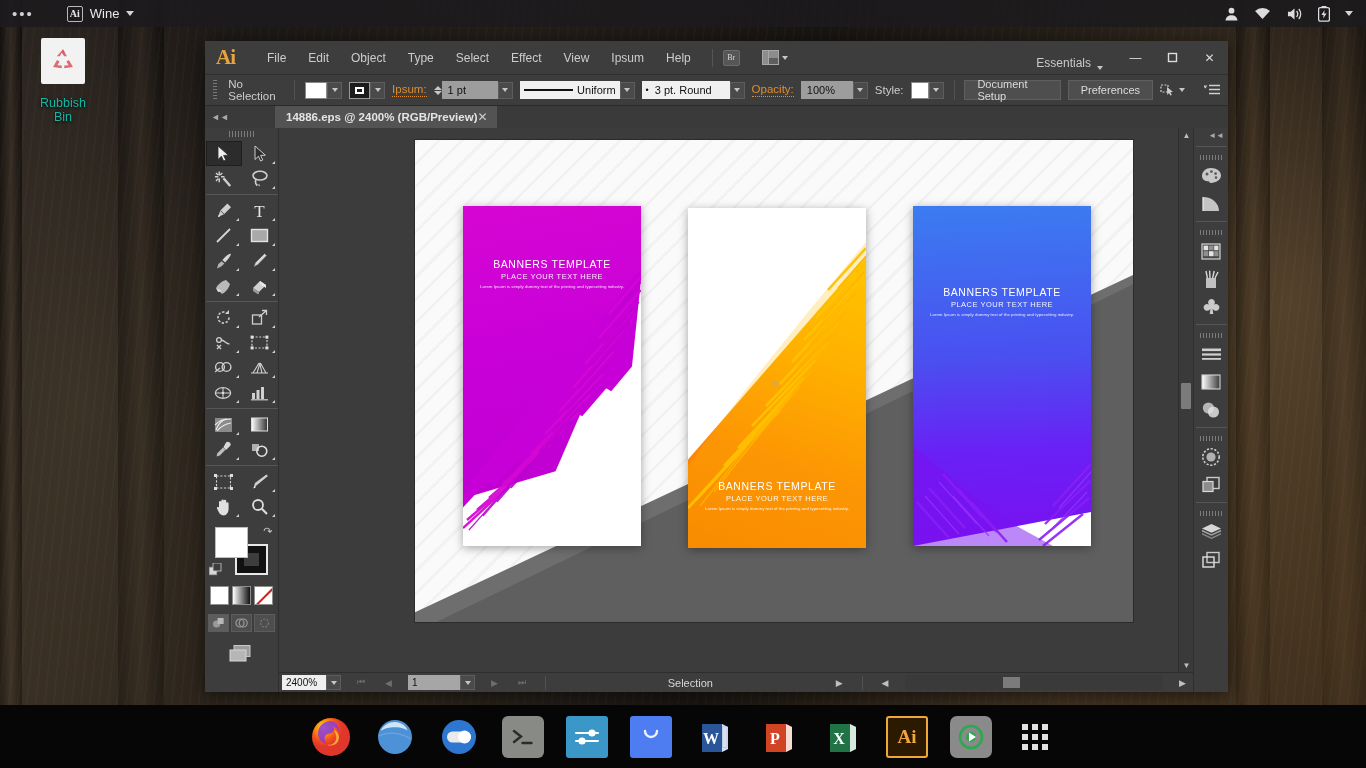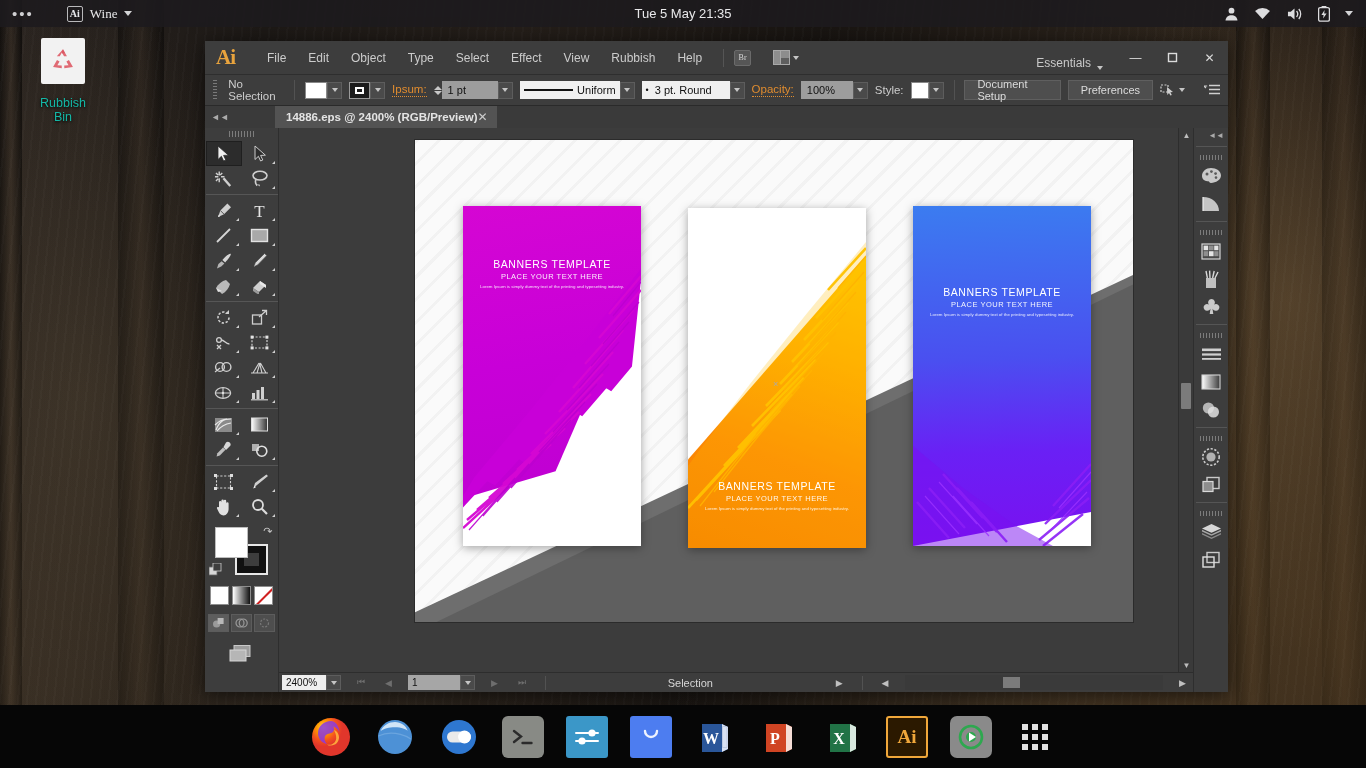--- a/index.html
+++ b/index.html
@@ -34,21 +34,21 @@
     display:flex; align-items:center;
     z-index:40;
   }
   .tb-dots { margin-left:12px; letter-spacing:2px; font-size:15px; color:#cfcfd2; line-height:10px; }
   .tb-app { display:flex; align-items:center; gap:7px; margin-left:33px; }
   .tb-appicon {
     width:16px;height:16px;border:1px solid #b9b9bb;border-radius:2px;
     color:#e9e9ec;font-size:10px;font-weight:bold;display:flex;align-items:center;justify-content:center;
     font-family:"Liberation Serif", serif;
   }
-  .tb-appname { font-size:13px;font-family:Liberation Serif, serif; }
+  .tb-appname { font-size:13px; }
   .caret-dn { width:0;height:0;border-left:4px solid transparent;border-right:4px solid transparent;border-top:5px solid #d4d4d6; }
   .tb-clock { position:absolute; left:0; right:0; text-align:center; font-size:13px; pointer-events:none; }
   .tb-right { margin-left:auto; display:flex; align-items:center; gap:15px; margin-right:13px; }
   .tb-right svg { display:block; }
 
   
   #rubbish { position:absolute; left:37px; top:38px; width:52px; text-align:center; z-index:20; }
   #rubbish .bin {
     width:44px;height:46px;margin:0 auto;background:#f2f2f2;border-radius:2px;
     display:flex;align-items:center;justify-content:center;
@@ -237,21 +237,20 @@
   <div class="haze"></div>
 </div>
 
 <div id="topbar">
   <div class="tb-dots">•••</div>
   <div class="tb-app">
     <div class="tb-appicon">Ai</div>
     <div class="tb-appname">Wine</div>
     <div class="caret-dn"></div>
   </div>
-  <div class="tb-clock">Tue 5 May  21:35</div>
   <div class="tb-right">
     <span>
       <svg width="15" height="16" viewBox="0 0 16 16">
           <circle cx="8" cy="4.4" r="3.1" fill="#dcdcde"></circle>
           <path d="M1.6 15c.4-3.6 3.1-5.6 6.4-5.6s6 2 6.4 5.6z" fill="#dcdcde"></path>
         </svg>
     </span>
     <span>
       <svg width="17" height="13" viewBox="0 0 18 14">
           <path d="M9 13 1 4.2a12 12 0 0 1 16 0z" fill="#dcdcde"></path>
@@ -295,21 +294,21 @@
   <div id="ai-menubar">
     <div class="ai-logo">Ai</div>
     <div class="menu-items">
       <span>File</span>
       <span>Edit</span>
       <span>Object</span>
       <span>Type</span>
       <span>Select</span>
       <span>Effect</span>
       <span>View</span>
-      <span>Rubbish</span>
+      <span>Ipsum</span>
       <span>Help</span>
     </div>
     <div class="mb-sep"></div>
     <div class="br-box">Br</div>
     <div class="ws-box">
       <span class="ws-grid">
           <i></i>
           <i></i>
         </span>
       <span class="caret-sm"></span>

